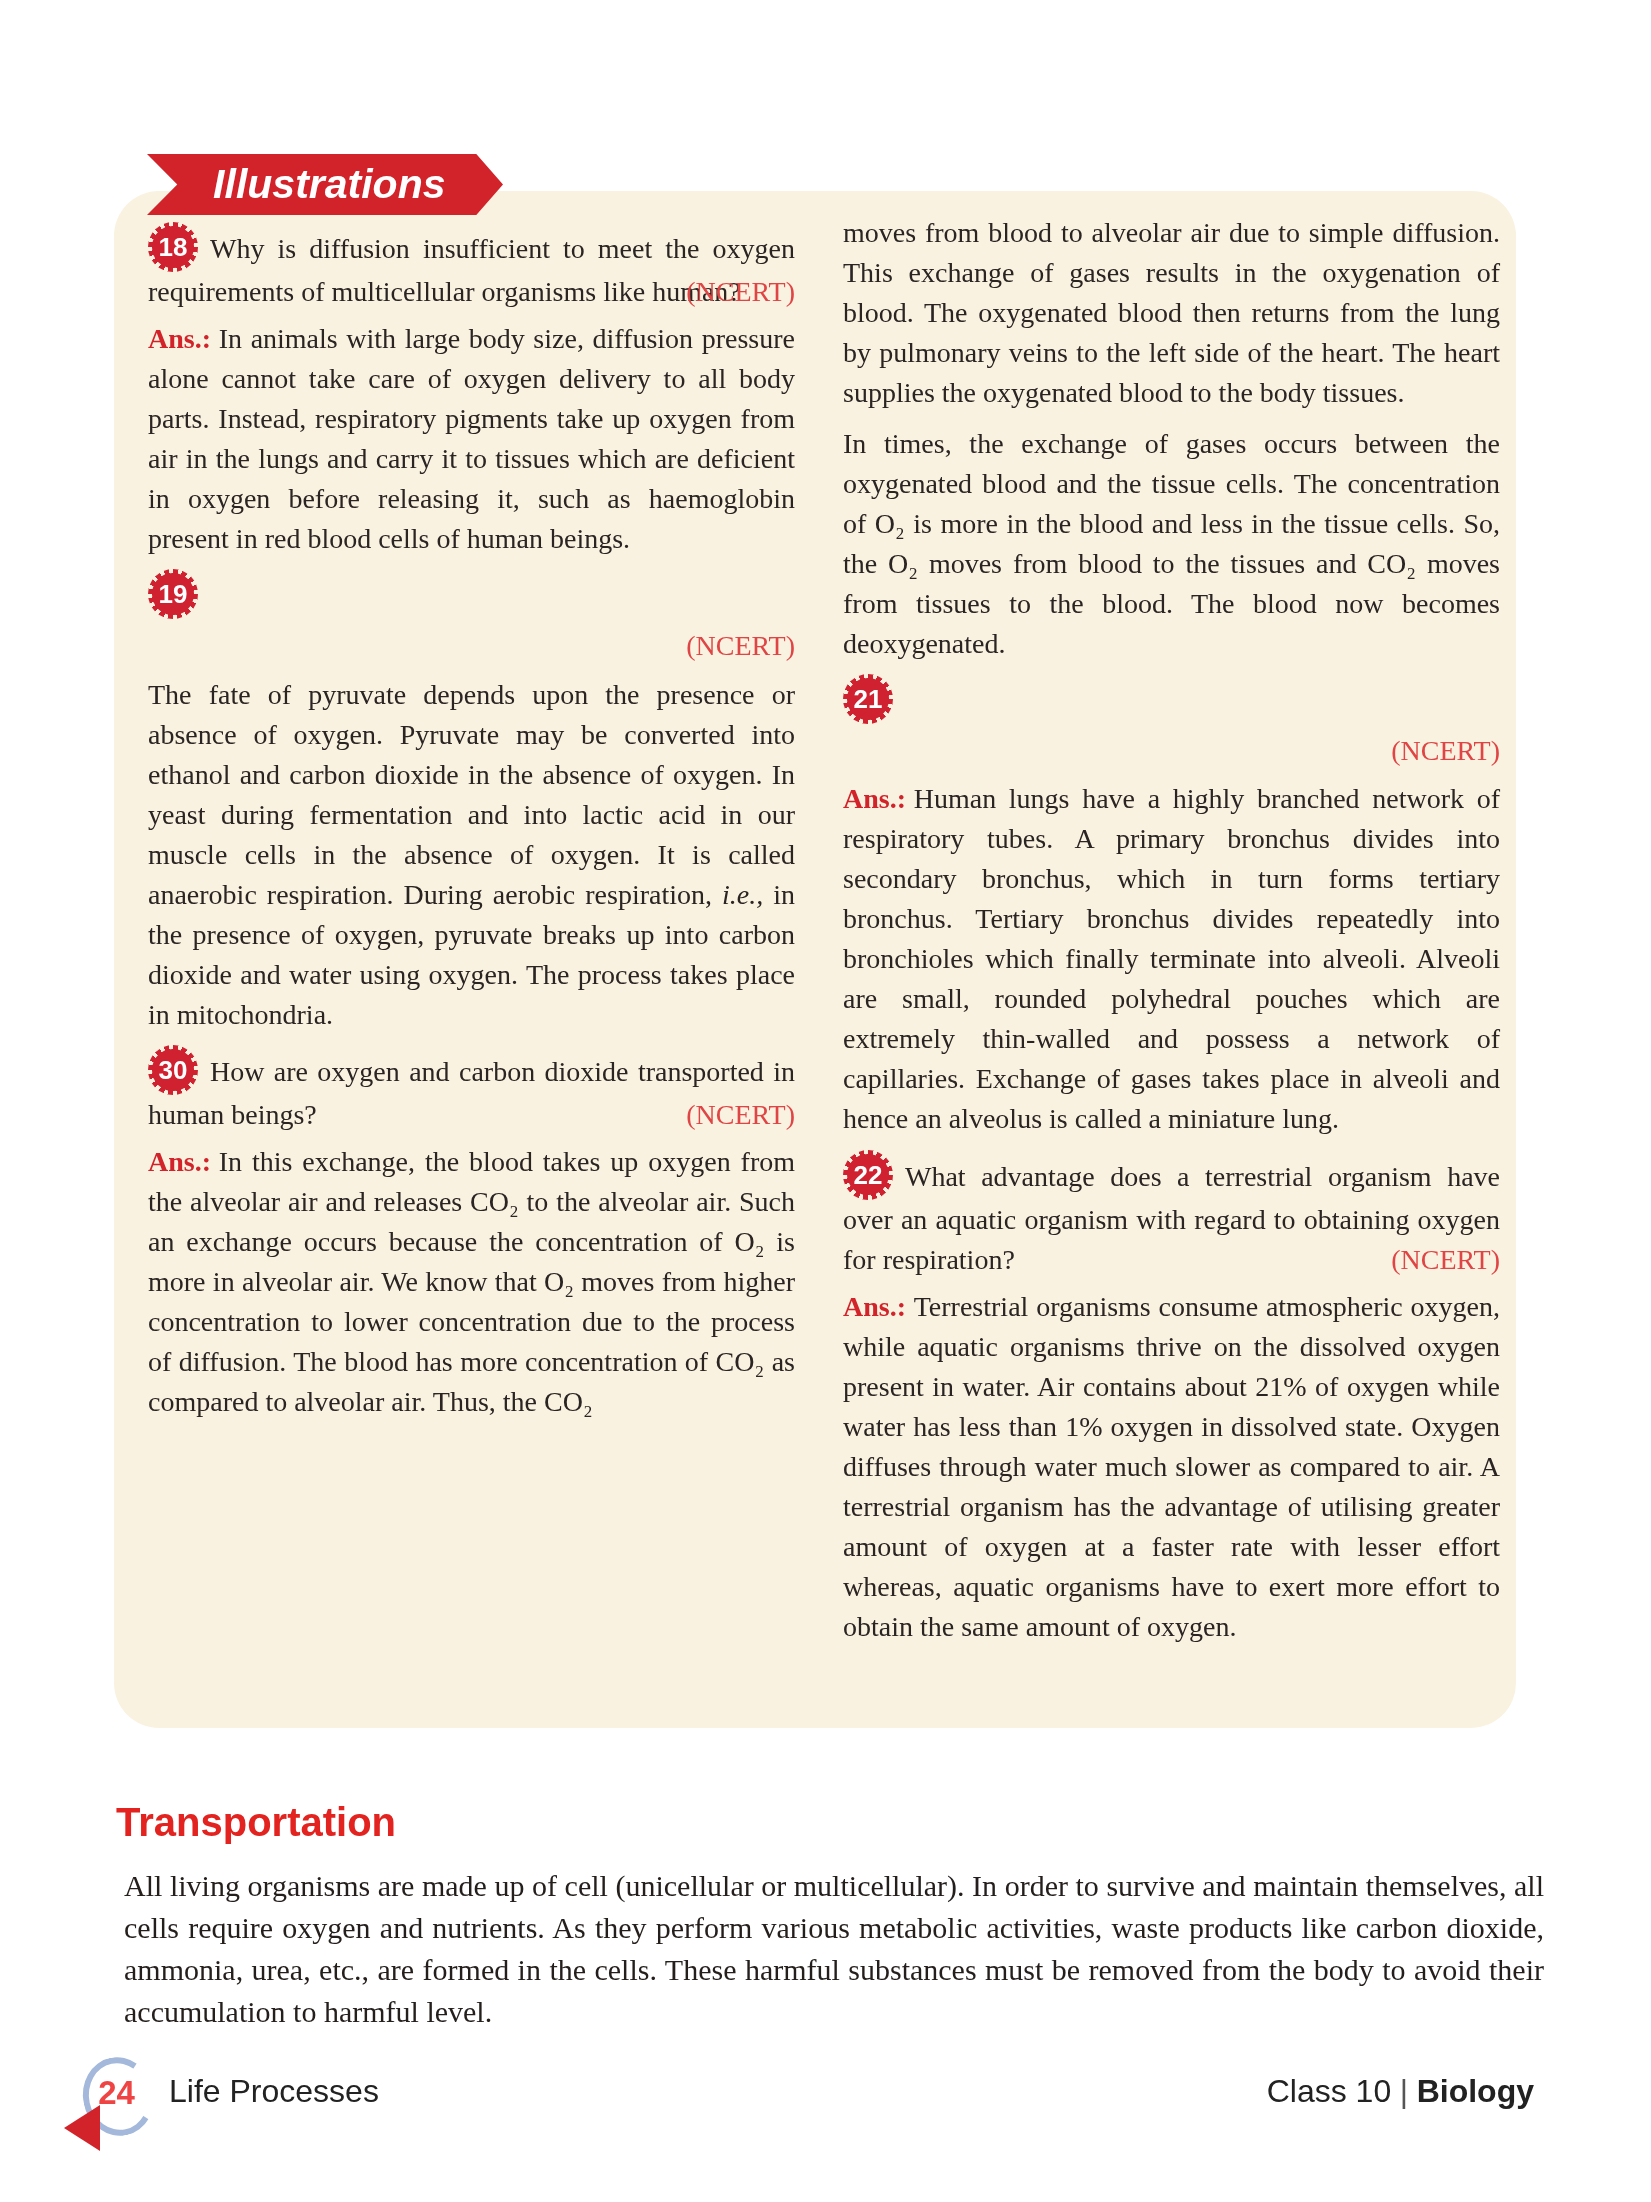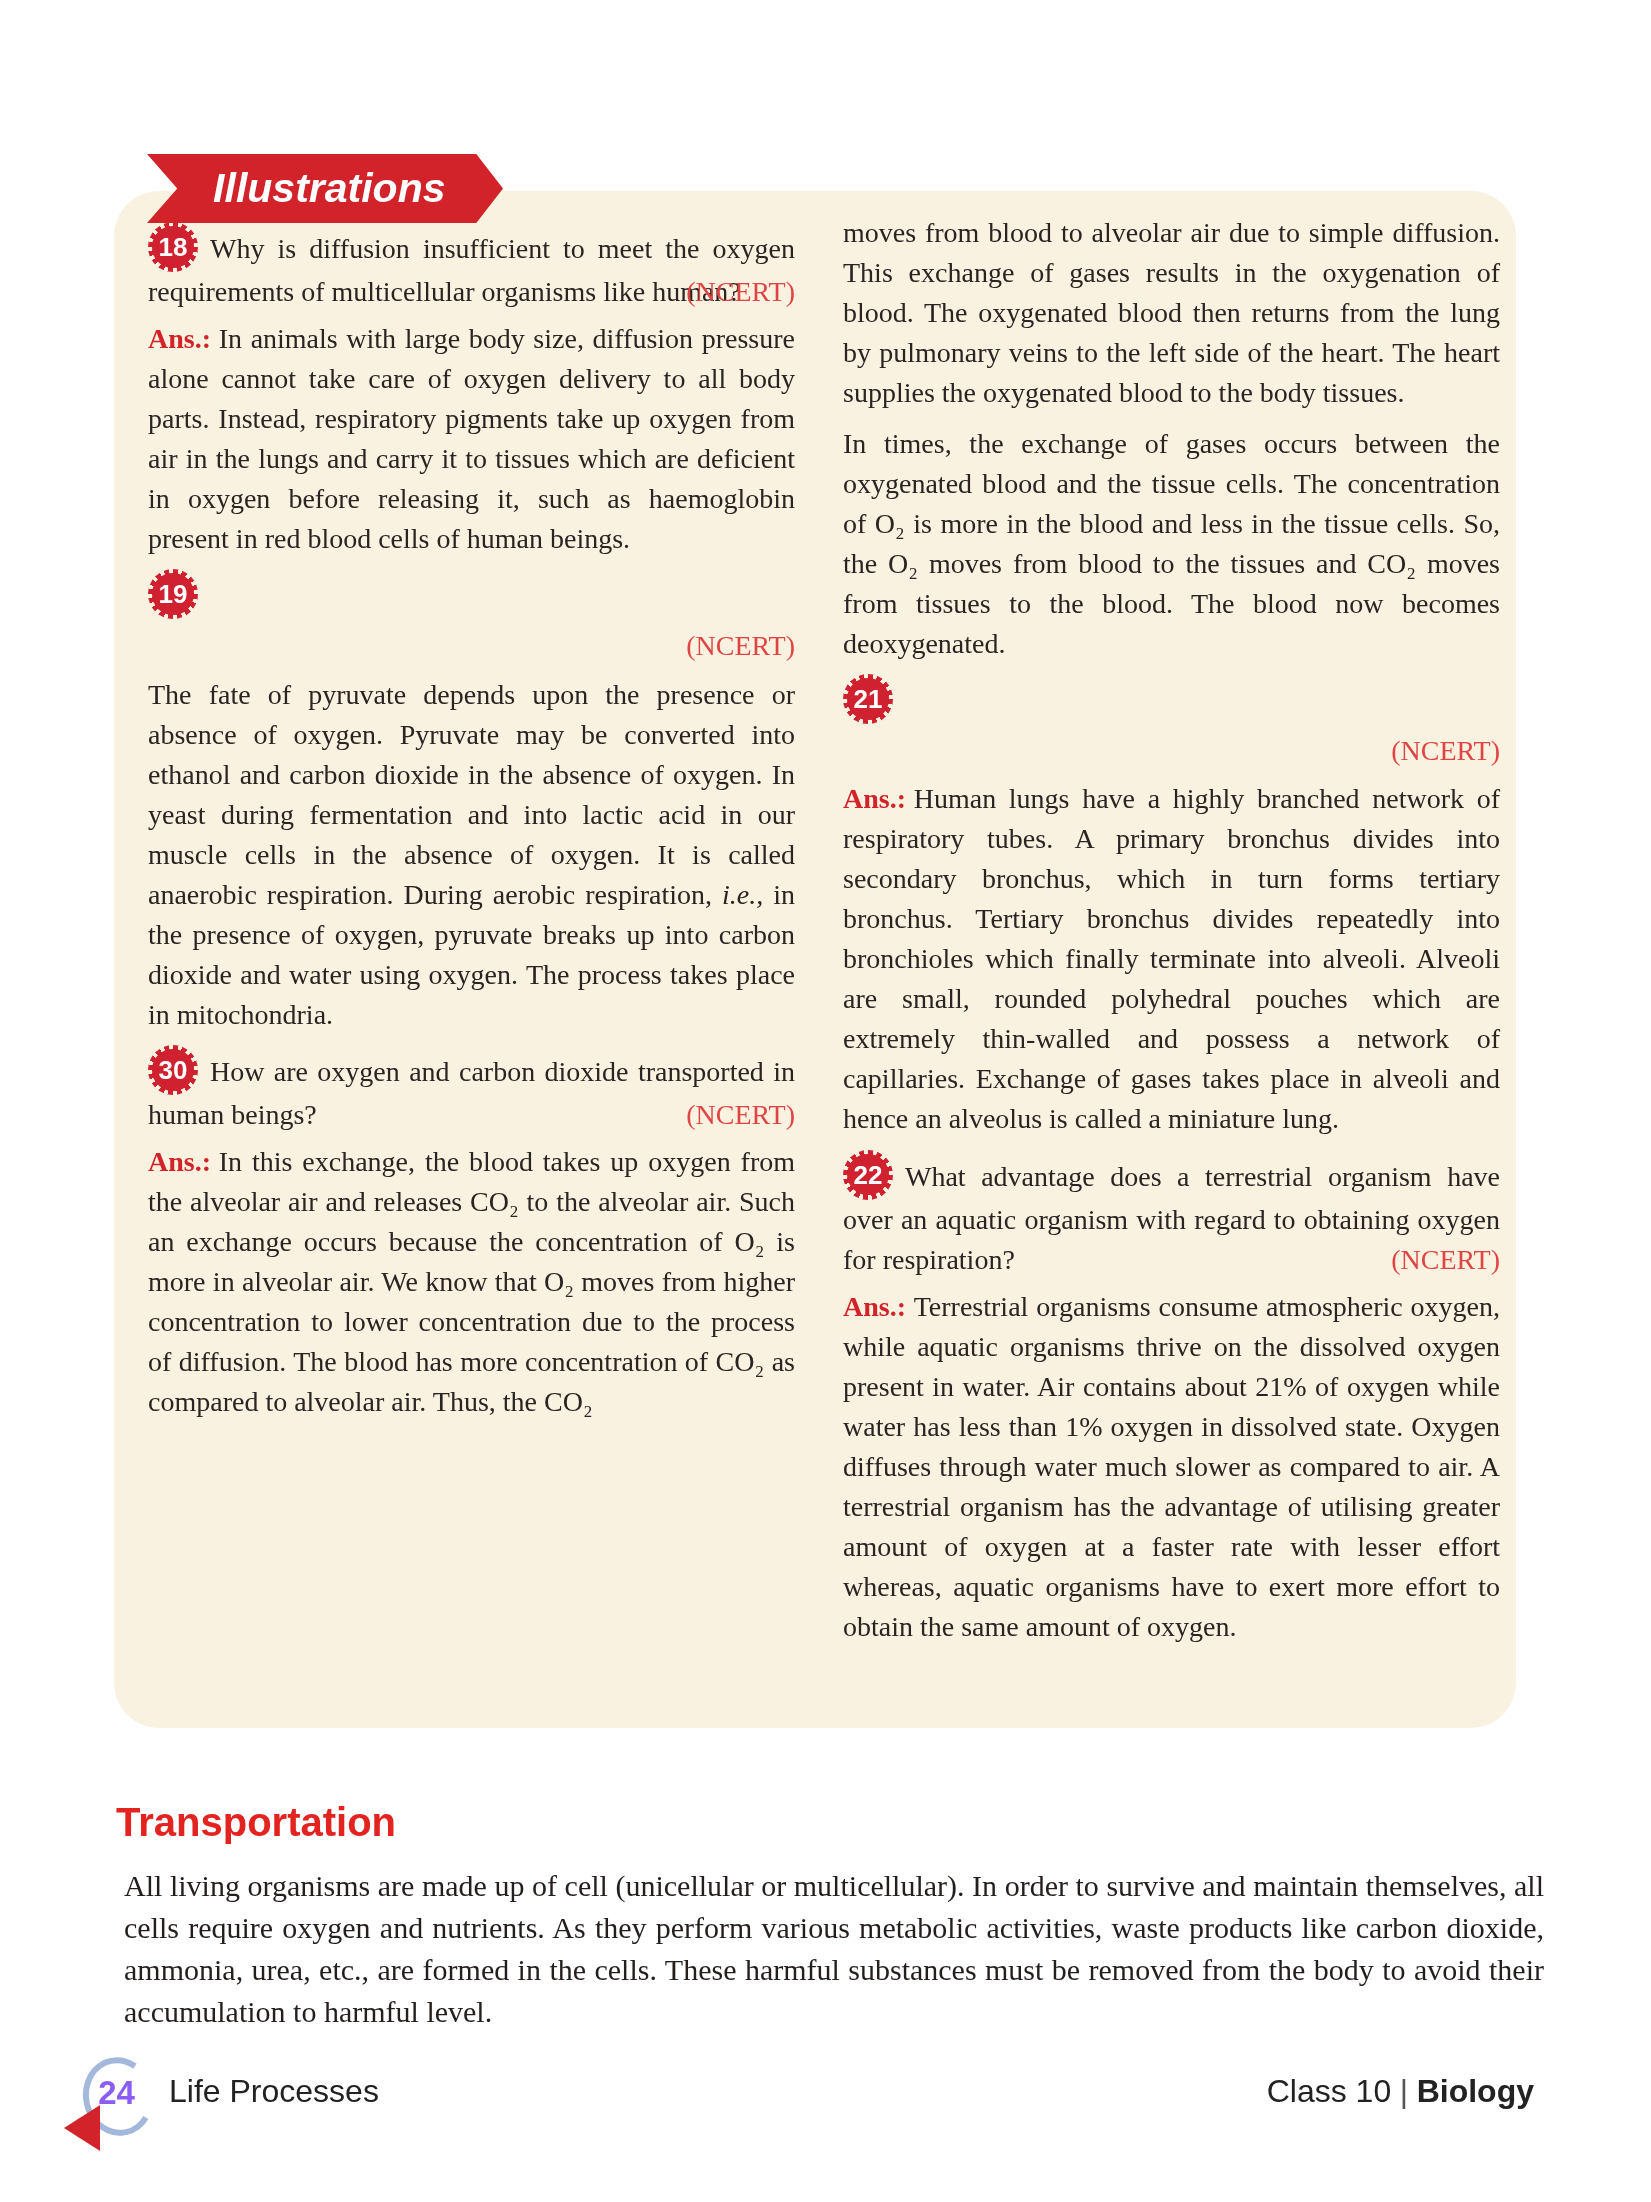--- a/index.html
+++ b/index.html
@@ -11,21 +11,21 @@
          background:#faf2e0;border-radius:45px;box-sizing:border-box;
          padding:22.4px 0 29px 0;display:flex;align-items:flex-start;}
   .col{box-sizing:border-box;text-align:justify;font-size:28px;line-height:40px;color:#2a2423;}
   .col-left{width:647px;margin-left:34px;}
   .col-right{width:657px;margin-left:48px;}
 
   .col p{margin:0 0 10.3px 0;}
   .qblock{position:relative;margin:8.6px 0 6.9px 0;}
 
   
-  .ribbon{position:absolute;left:147px;top:154px;width:356px;height:69px;background:#d2232a;
+  .ribbon{position:absolute;left:147px;top:154px;width:356px;height:61px;background:#d2232a;
           clip-path:polygon(0% 0%,92.5% 0%,100% 50%,92.5% 100%,0% 100%,8.5% 50%);
           display:flex;align-items:center;justify-content:center;}
   .ribbon-label{color:#ffffff;font:italic 700 41px/1 "Liberation Sans",sans-serif;
                 padding-left:8.6px;letter-spacing:0;}
 
   
   .badge{position:relative;display:inline-block;width:50px;height:50px;margin-right:12px;
          vertical-align:-13.8px;border-radius:50%;
          background:repeating-conic-gradient(#cf2130 0deg 13deg,rgba(0,0,0,0) 13deg 22.5deg);}
   .badge::before{content:"";position:absolute;inset:4.3px;background:#cf2130;border-radius:50%;}
@@ -42,21 +42,21 @@
   .transport-head{position:absolute;left:116px;top:1800px;color:#e2231f;
                   font:700 40px/1.1 "Liberation Sans",sans-serif;}
   .intro{position:absolute;left:124px;top:1865px;width:1420px;text-align:justify;
          font-size:30px;line-height:42px;color:#241f1d;}
 
   
   .footer-badge{position:absolute;left:81px;top:2055px;width:72px;height:79px;}
   .ring{position:absolute;left:1.7px;top:1.7px;width:59px;height:67px;border:6px solid #a3b8da;
         border-radius:50%;border-right-color:transparent;transform:rotate(-12deg);}
   .page-num{position:absolute;left:0;top:0;width:71px;height:74px;display:flex;
-            align-items:center;justify-content:center;color:#8b5cf6;
+            align-items:center;justify-content:center;color:#ef4444;
             font:700 33px/1 "Liberation Sans",sans-serif;}
   .footer-arrow{position:absolute;left:-17px;bottom:-17px;width:0;height:0;
                 border-top:23px solid transparent;border-bottom:23px solid transparent;
                 border-right:36px solid #d2232a;}
   .footer-chapter{position:absolute;left:169px;top:2072px;color:#222222;
                   font:400 32px/1.2 "Liberation Sans",sans-serif;}
   .footer-right{position:absolute;right:117px;top:2072px;color:#222222;
                 font:400 32px/1.2 "Liberation Sans",sans-serif;}
   .footer-right .subject{font-weight:700;}
   .footer-right .sep{margin:0 8.6px;color:#555;}

